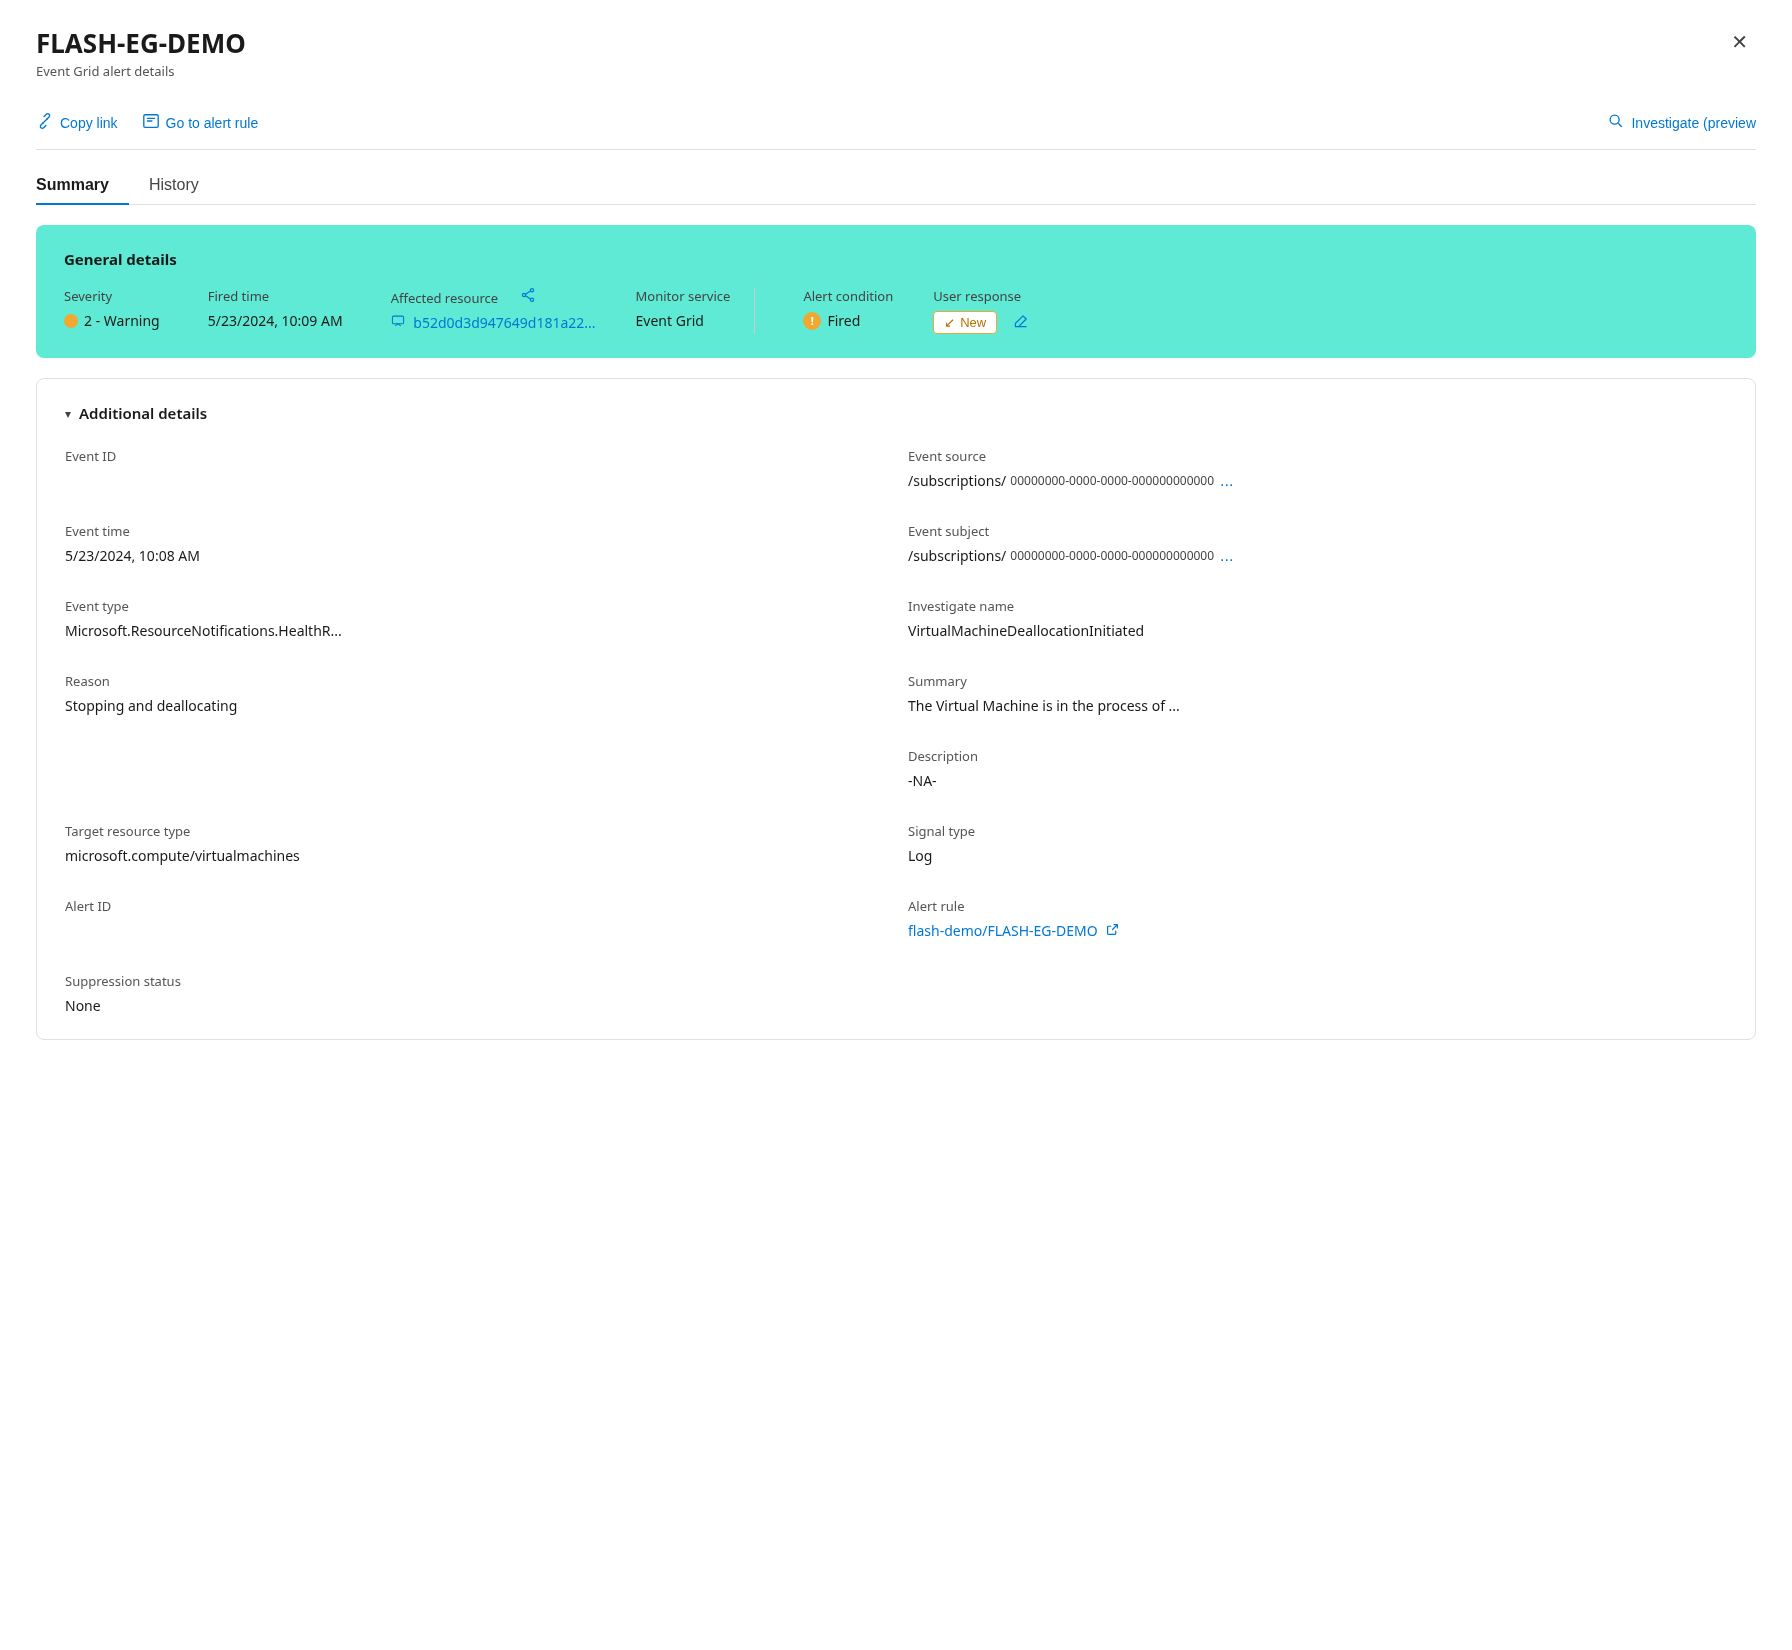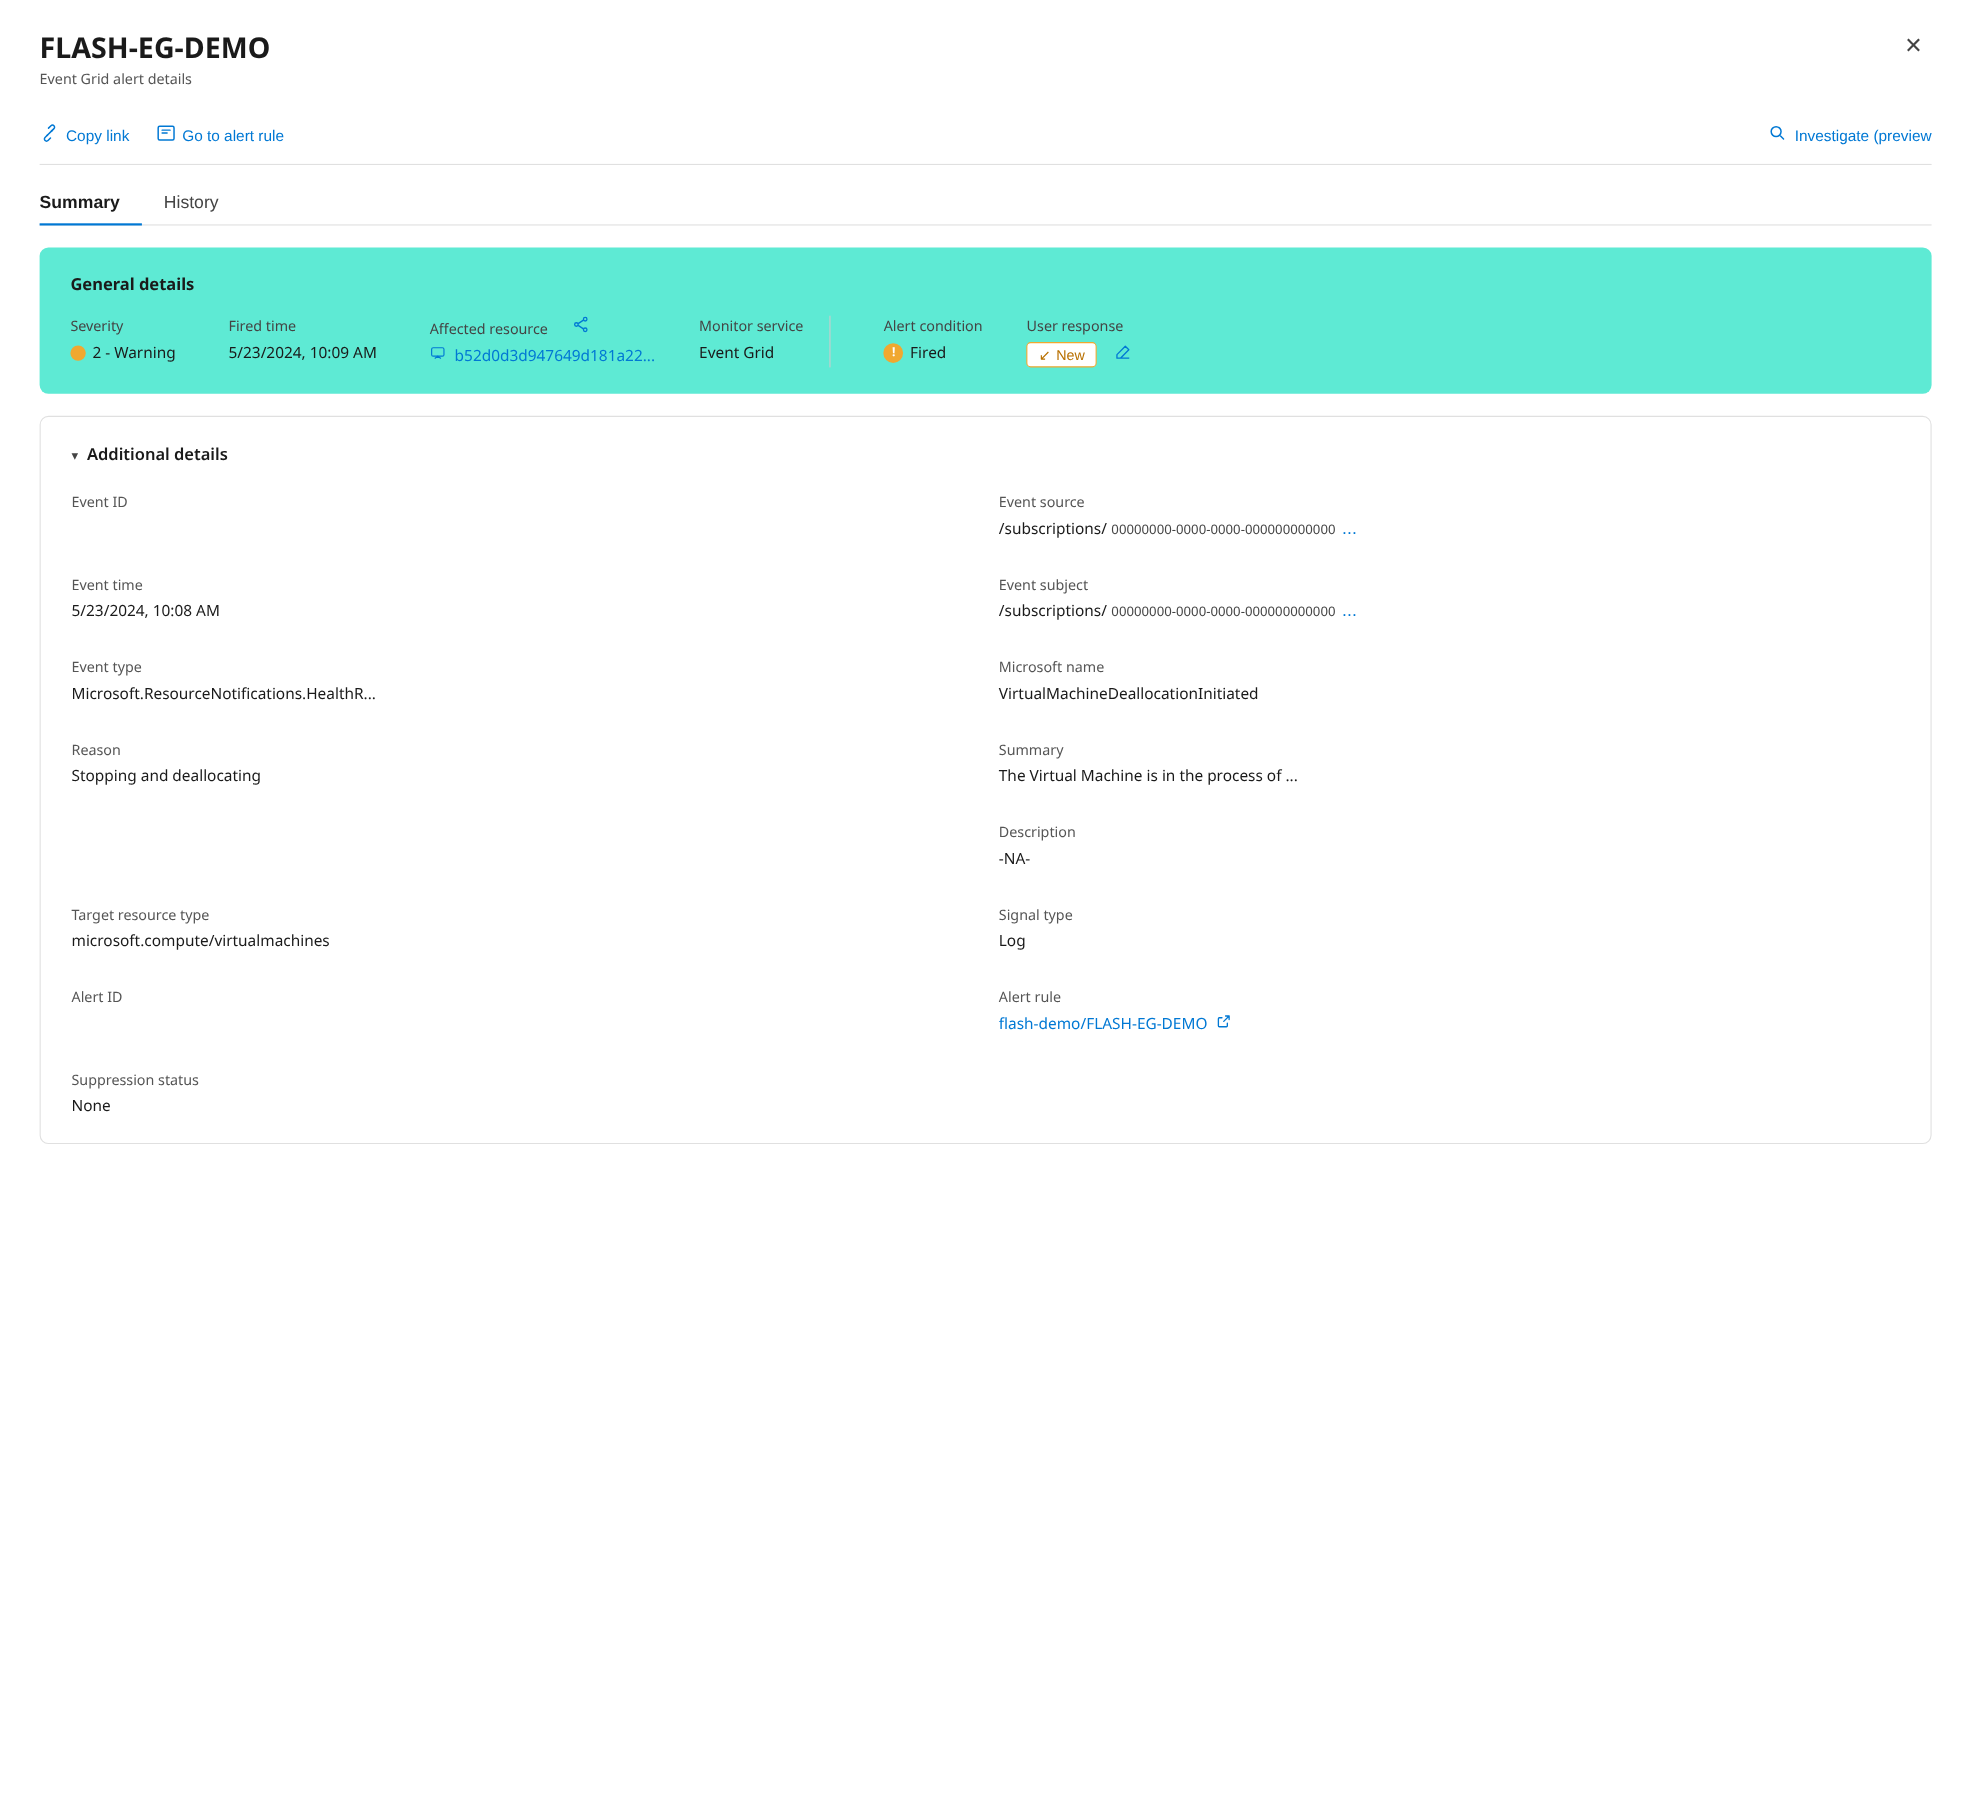--- a/index.html
+++ b/index.html
@@ -419,21 +419,21 @@
           </div>
         </div>
       </div>
 
       <div class="detail-item">
         <div class="detail-label">Event type</div>
         <div class="detail-value">Microsoft.ResourceNotifications.HealthR...</div>
       </div>
 
       <div class="detail-item">
-        <div class="detail-label">Microsoft name</div>
+        <div class="detail-label">Investigate name</div>
         <div class="detail-value">VirtualMachineDeallocationInitiated</div>
       </div>
 
       <div class="detail-item">
         <div class="detail-label">Reason</div>
         <div class="detail-value">Stopping and deallocating</div>
       </div>
 
       <div class="detail-item">
         <div class="detail-label">Summary</div>

